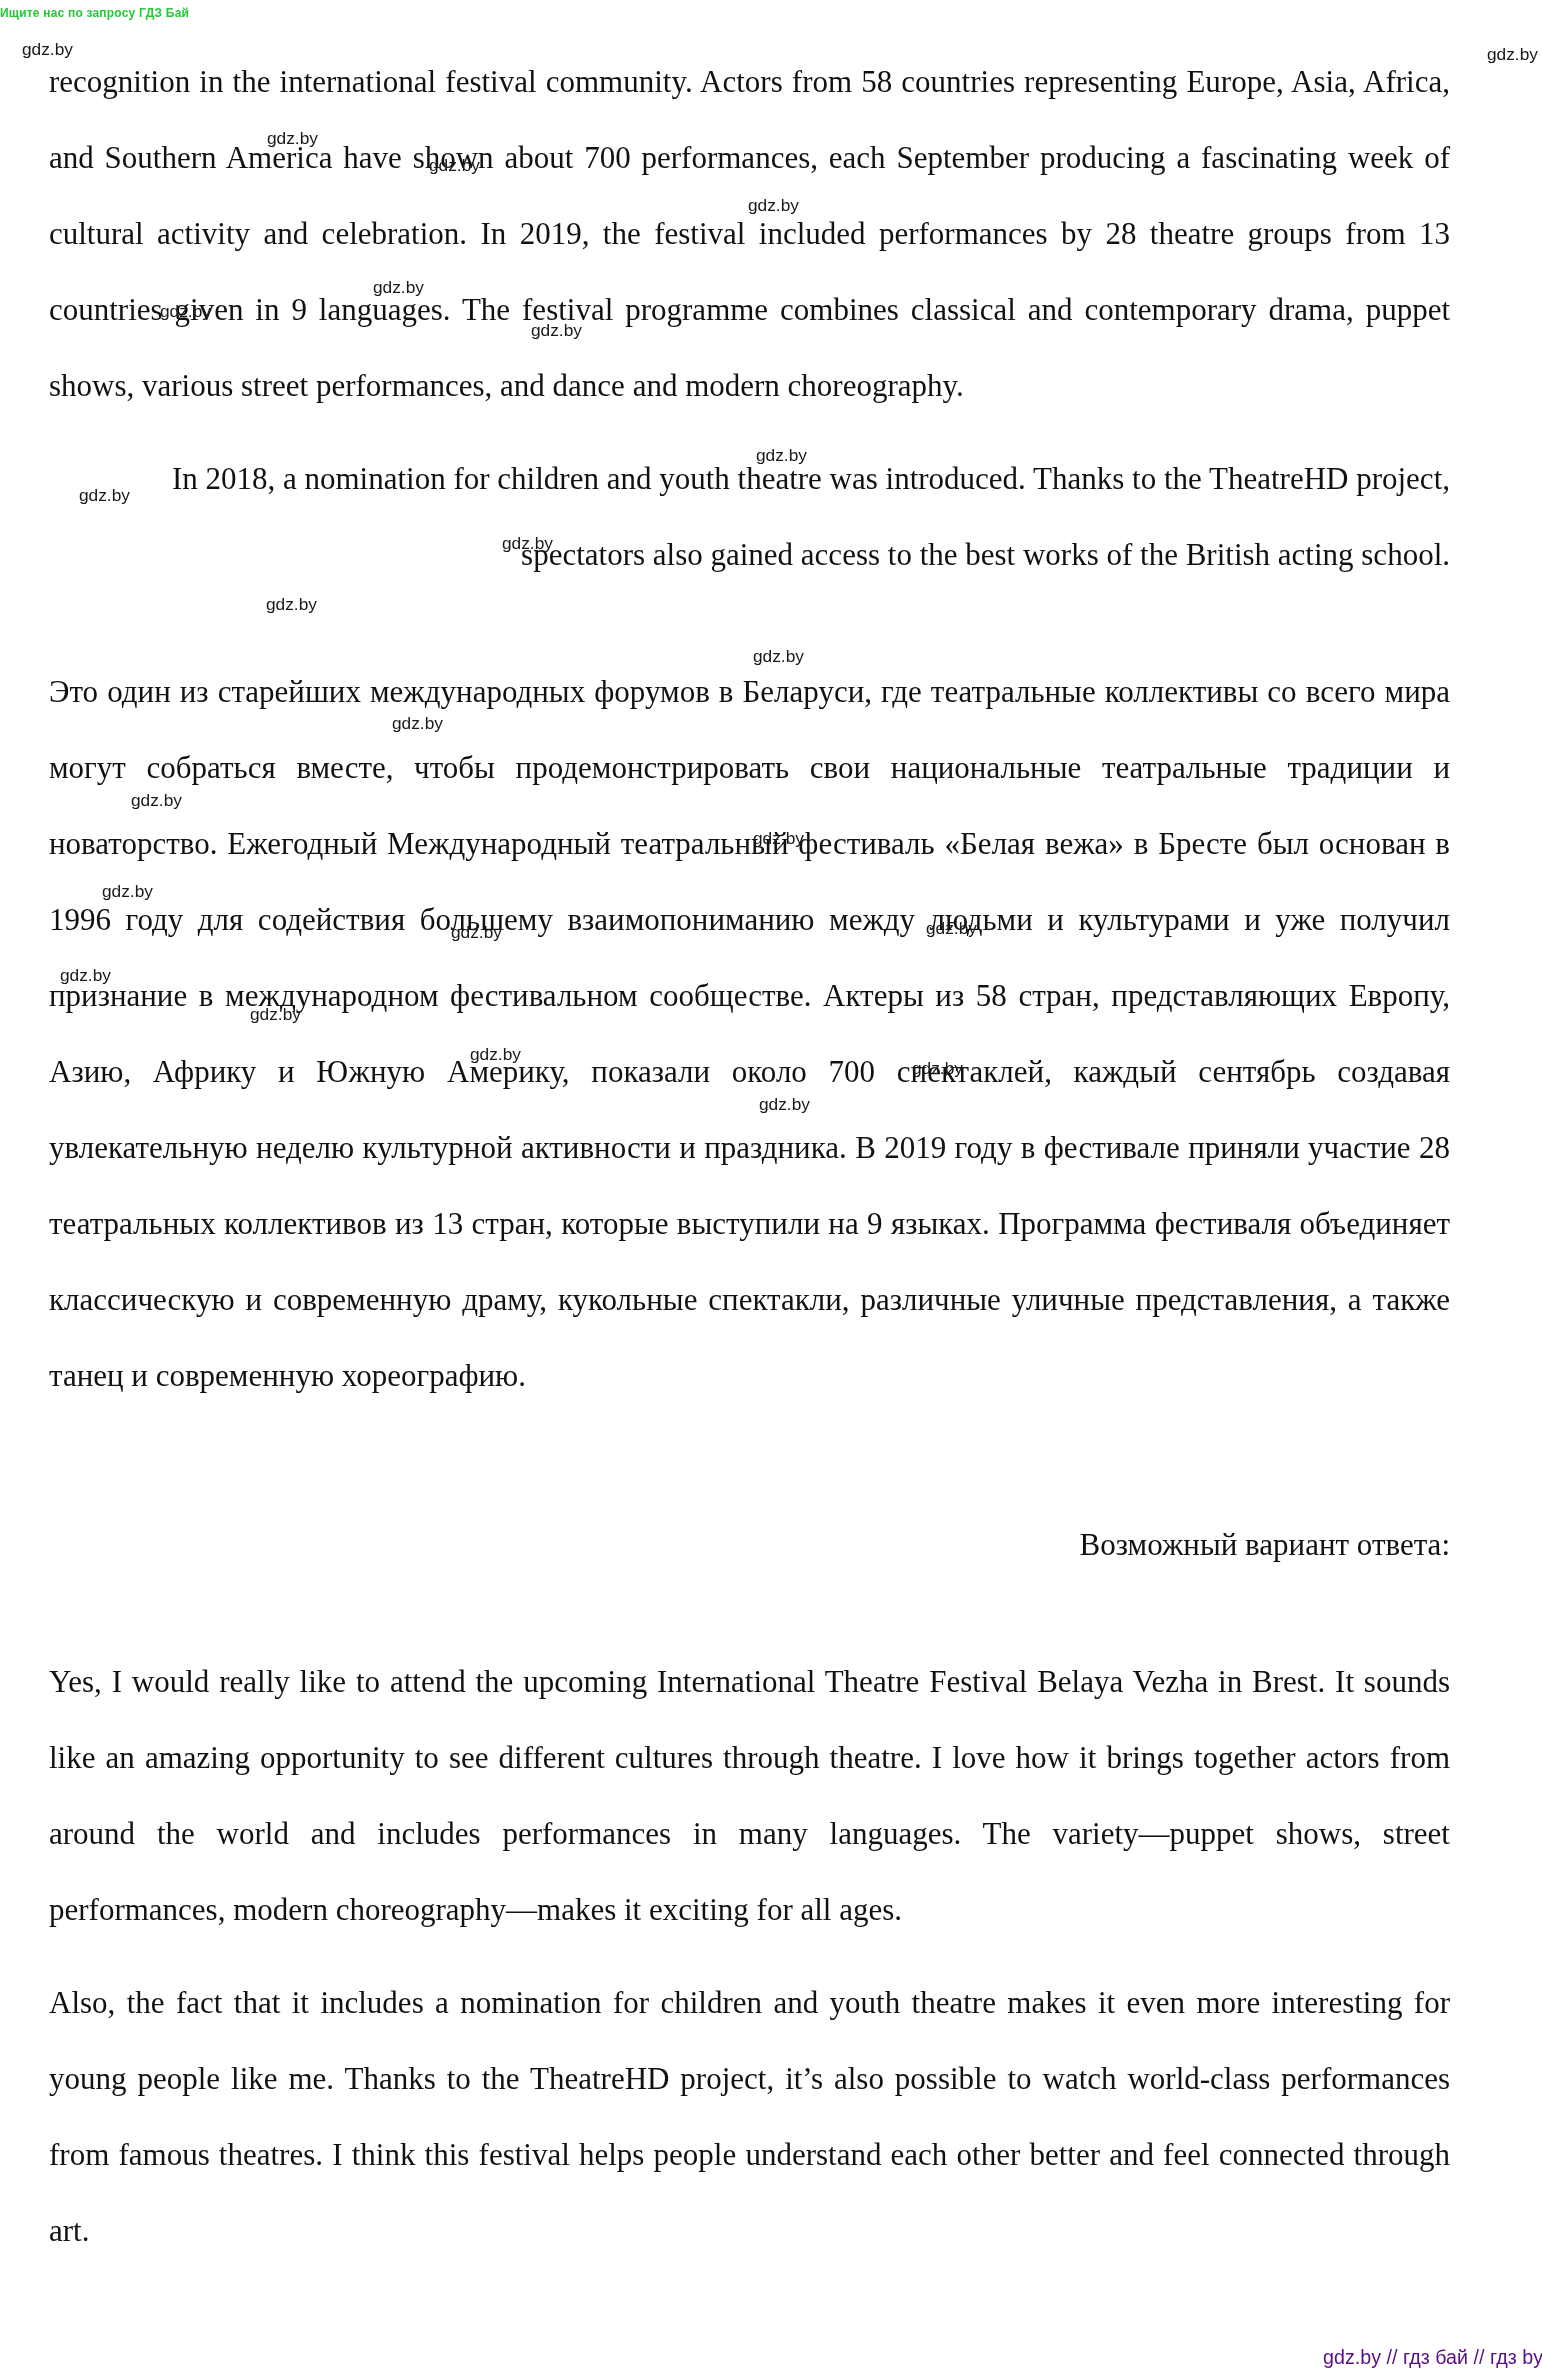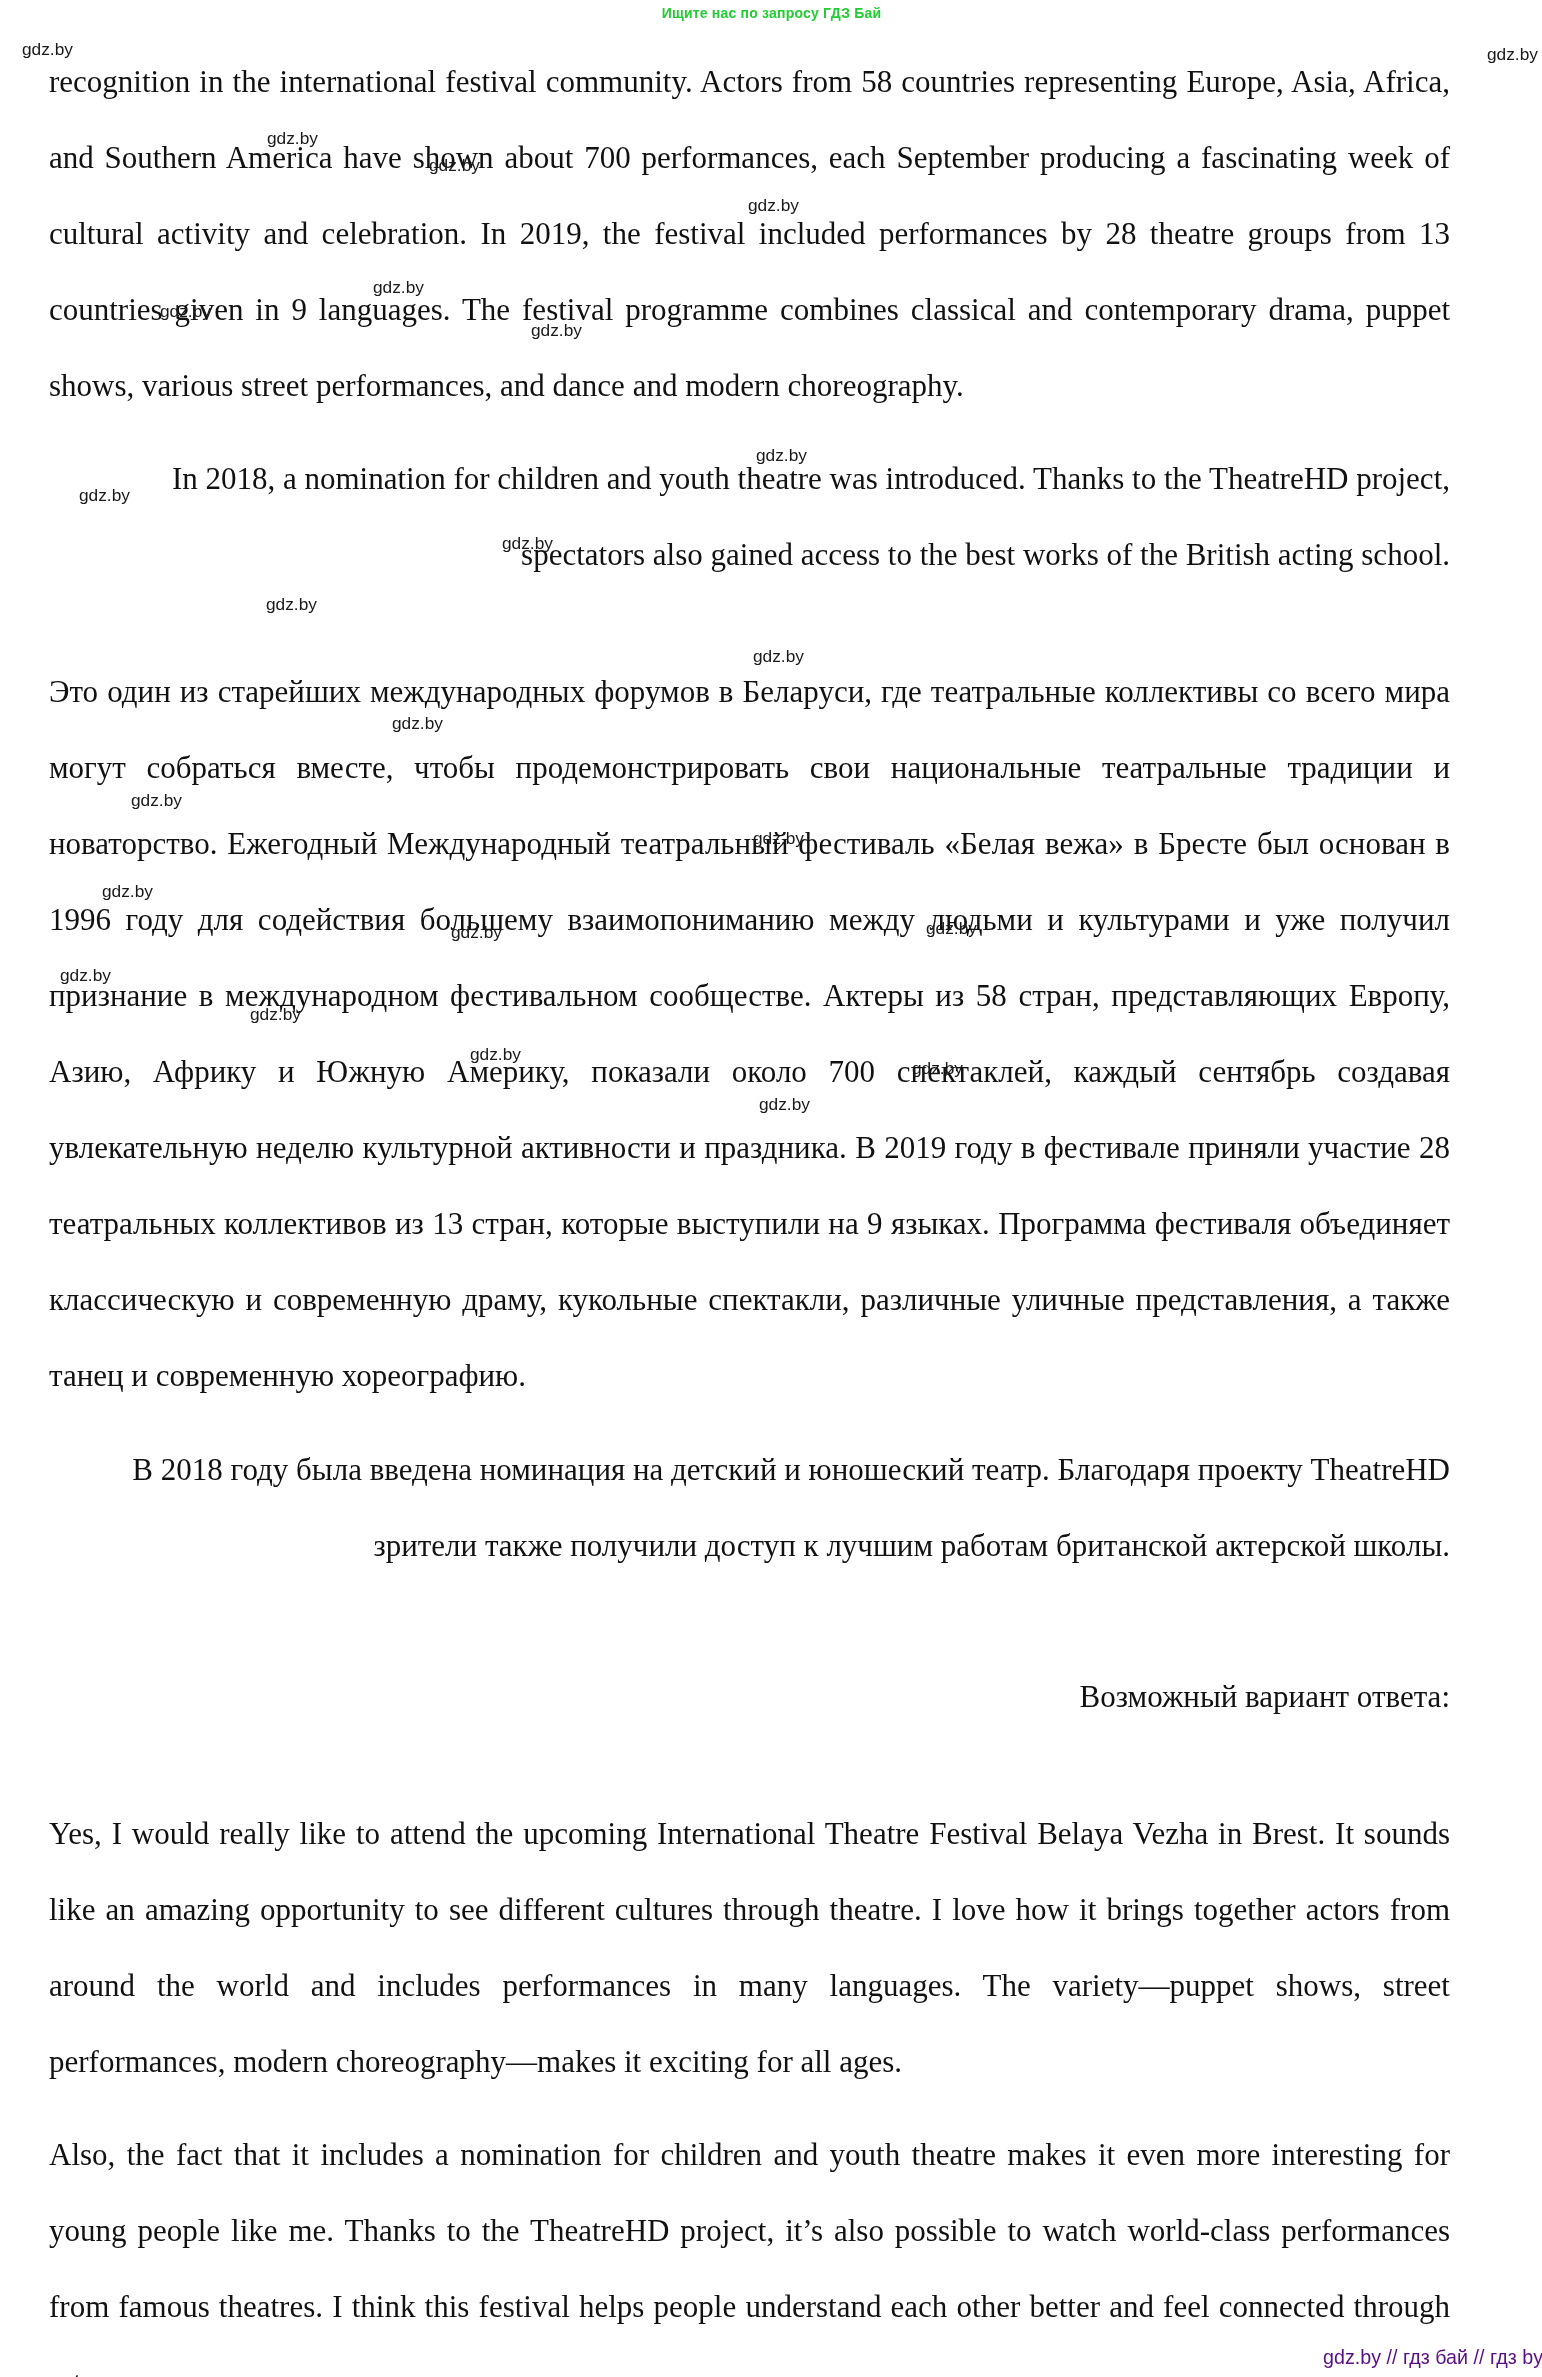--- a/index.html
+++ b/index.html
@@ -17,24 +17,23 @@
   }
 
   
   #site-banner {
     position: absolute;
     top: 0;
     left: 0;
     width: 1543px;
     height: 27px;
     line-height: 27px;
-    text-align: center;
     font-family: "Liberation Sans", sans-serif;
     font-weight: bold;
-    font-size: 14px;
+    font-size: 12px;
     color: #22cc33;
     letter-spacing: 0.2px;
     white-space: nowrap;
   }
 
   
   #site-footer {
     position: absolute;
     left: 0;
     bottom: 7.9px;
@@ -97,21 +96,20 @@
   <div class="gap-s"></div>
 
   <p class="para last-natural">In 2018, a nomination for children and youth theatre was introduced. Thanks to the TheatreHD project, spectators also gained access to the best works of the British acting school.</p>
 
   <div class="gap-l"></div>
 
   <p class="para">Это один из старейших международных форумов в Беларуси, где театральные коллективы со всего мира могут собраться вместе, чтобы продемонстрировать свои национальные театральные традиции и новаторство. Ежегодный Международный театральный фестиваль «Белая вежа» в Бресте был основан в 1996 году для содействия большему взаимопониманию между людьми и культурами и уже получил признание в международном фестивальном сообществе. Актеры из 58 стран, представляющих Европу, Азию, Африку и Южную Америку, показали около 700 спектаклей, каждый сентябрь создавая увлекательную неделю культурной активности и праздника. В 2019 году в фестивале приняли участие 28 театральных коллективов из 13 стран, которые выступили на 9 языках. Программа фестиваля объединяет классическую и современную драму, кукольные спектакли, различные уличные представления, а также танец и современную хореографию.</p>
 
   <div class="gap-s"></div>
 
-  <p class="para last-natural">В 2018 году была введена номинация на детский и юношеский театр. Благодаря проекту TheatreHD зрители также получили доступ к лучшим работам британской актерской школы.</p>
 
   <div class="gap-xl"></div>
 
   <p class="para last-natural">Возможный вариант ответа:</p>
 
   <div class="gap-l"></div>
 
   <p class="para">Yes, I would really like to attend the upcoming International Theatre Festival Belaya Vezha in Brest. It sounds like an amazing opportunity to see different cultures through theatre. I love how it brings together actors from around the world and includes performances in many languages. The variety—puppet shows, street performances, modern choreography—makes it exciting for all ages.</p>
 
   <div class="gap-s"></div>

